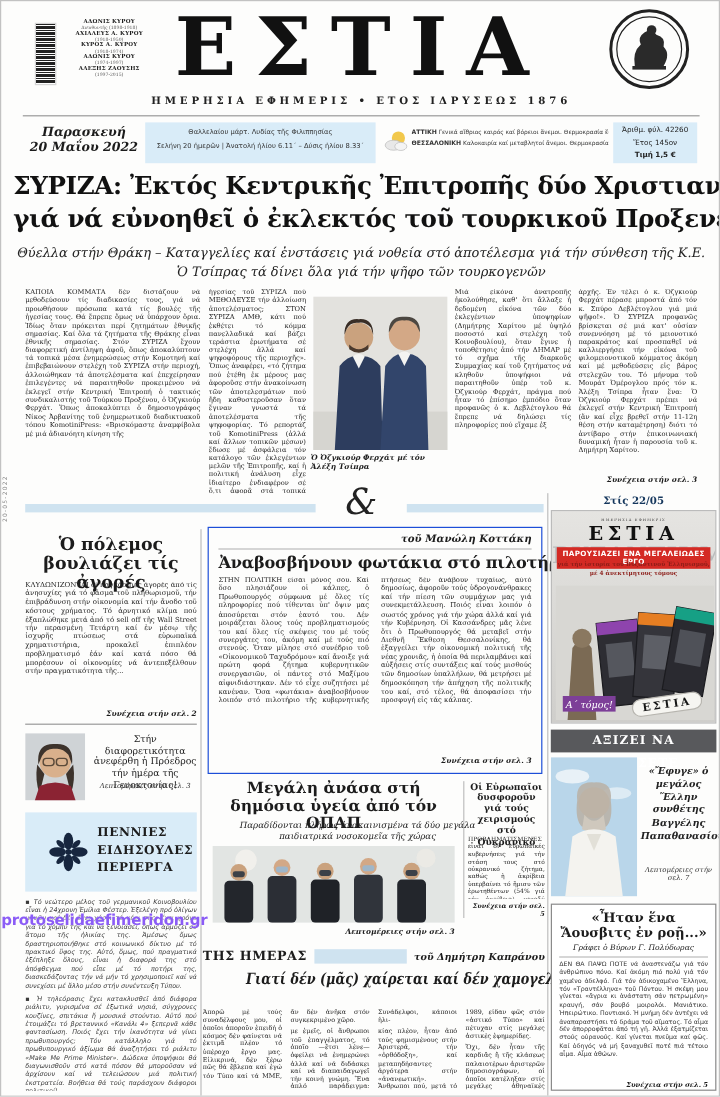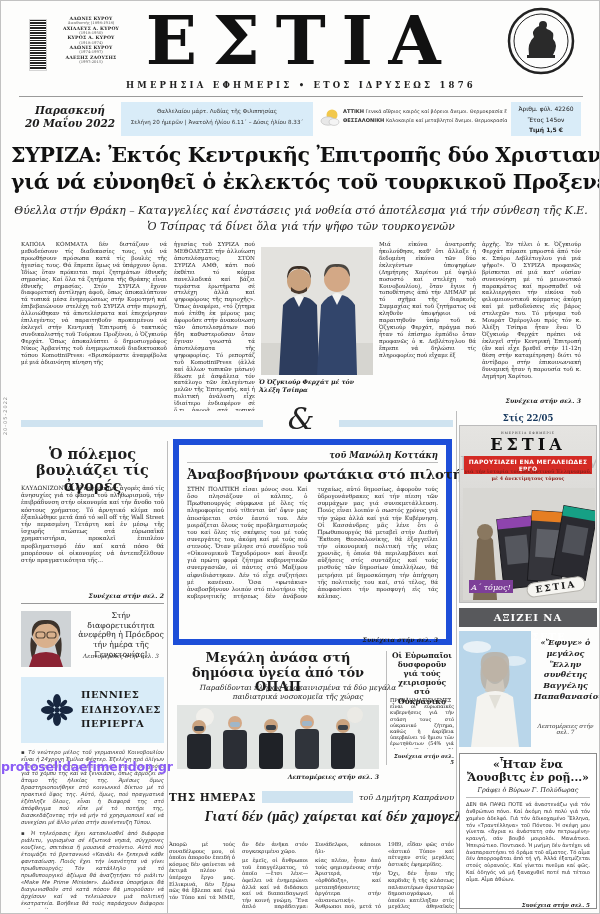--- a/index.html
+++ b/index.html
@@ -80,21 +80,21 @@
   .markets-body { left:20px; top:484px; width:143px; height:104px; font-size:5.8px; }
   .markets-cont { left:20px; top:591px; width:143px; }
   .hr-left { left:20px; top:602px; width:143px; border-top:1px solid #999; }
   .president-photo { left:20px; top:610px; }
   .president-txt { left:76px; top:610px; width:88px; text-align:center;
     font-weight:normal; font-size:7.8px; line-height:1.25; }
   .president-link { left:76px; top:652px; width:88px; text-align:center;
     font-style:italic; font-size:5.8px; color:#333; }
 
   .kottakis-box { left:172px; top:438px; width:279px; height:206px;
-    border:6px solid #1d4ed8; padding:5px 8px; }
+    border:1px solid #1d4ed8; padding:5px 8px; }
   .kott-byline { text-align:right; font-style:italic; font-weight:bold; font-size:8.5px;
     border-bottom:1px solid #bbb; padding-bottom:2px; }
   .kott-title { text-align:center; font-weight:bold; font-size:13.5px; white-space:nowrap;
     letter-spacing:-.2px; margin-top:3px; }
   .kott-body { margin-top:4px; height:148px; column-count:2; column-gap:10px;
     font-size:5.7px; line-height:1.25; text-align:justify; overflow:hidden; color:#222; }
   .kott-cont { margin-top:2px; }
 
   
   .opap-title { left:172px; top:650px; width:210px; text-align:center; font-weight:bold;
@@ -105,21 +105,21 @@
   .opap-link { left:176px; top:772px; width:202px; }
 
   .euro-title { left:389px; top:650px; width:64px; text-align:center; font-weight:bold;
     font-size:7.6px; line-height:1.2; }
   .euro-body { left:389px; top:696px; width:64px; height:52px; font-size:5px; }
   .euro-cont { left:389px; top:752px; width:64px; font-size:5.4px; }
 
   .band { left:168px; top:788px; width:285px; height:16px; display:flex; align-items:center; }
   .band-label { font-weight:bold; font-size:10.5px; letter-spacing:.5px; padding-right:6px; }
   .band-bar { flex:1; height:12px; background:#cfe3f0; }
-  .band-byline { font-style:italic; font-weight:normal; font-size:8px; padding-left:6px; }
+  .band-byline { font-style:italic; font-weight:bold; font-size:8px; padding-left:6px; }
   .tis-title { left:168px; top:808px; width:285px; text-align:center; font-weight:bold;
     font-style:italic; font-size:13px; white-space:nowrap; }
   .tis-title span { display:inline-block; transform:scaleX(.82); transform-origin:center; }
   .tis-cols { left:168px; top:840px; width:285px; height:70px; column-count:4;
     column-gap:7px; font-size:5.3px; line-height:1.25; text-align:justify;
     overflow:hidden; color:#222; }
   .tis-cols p { margin-bottom:3px; }
 
   
   .pennies-box { left:20px; top:676px; width:143px; height:66px; background:#d9ecf8;

